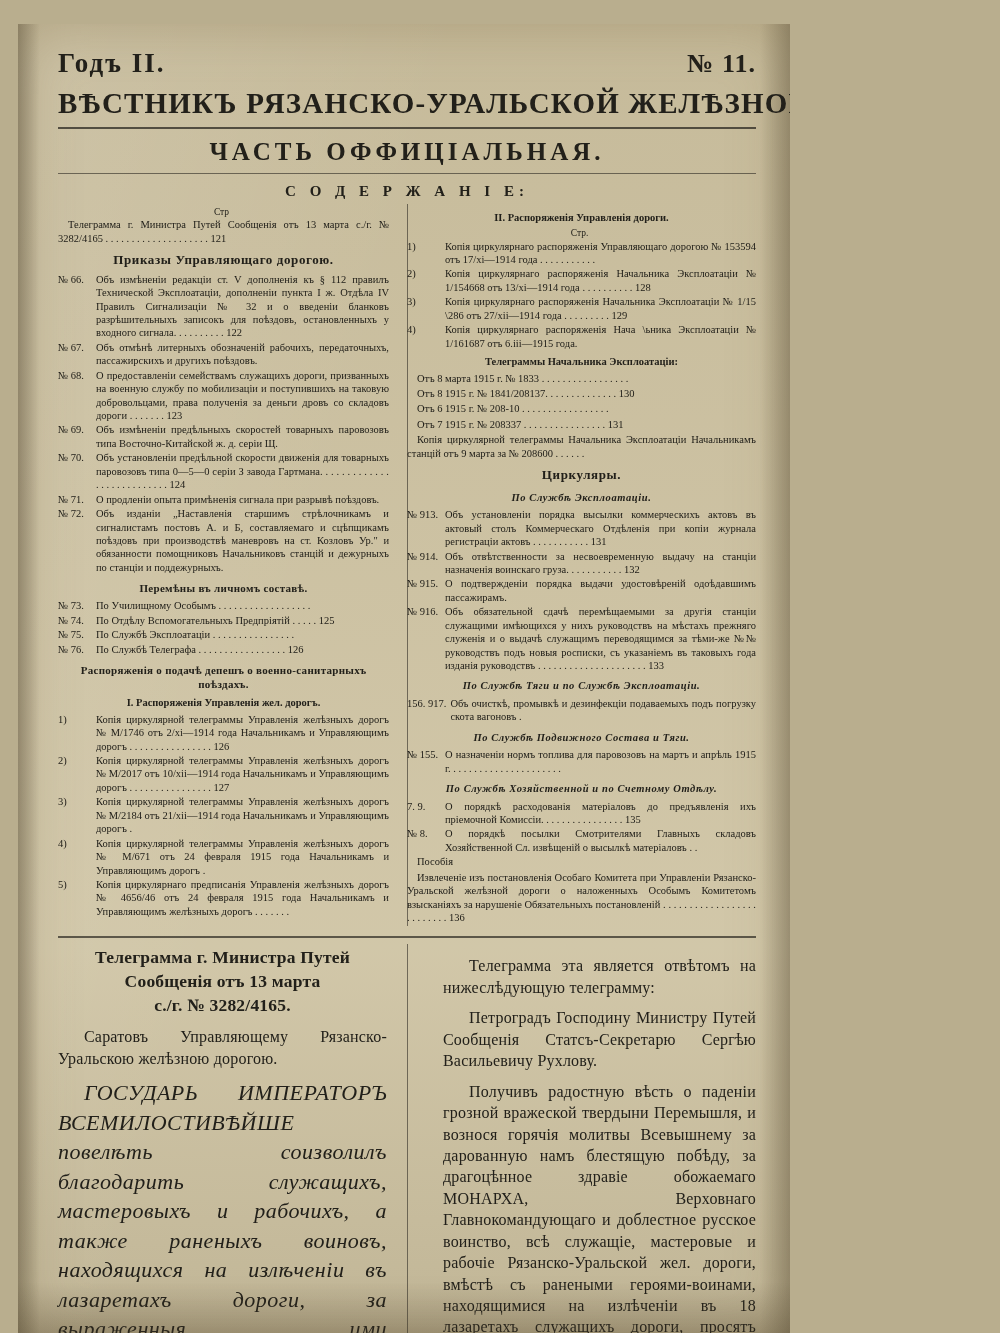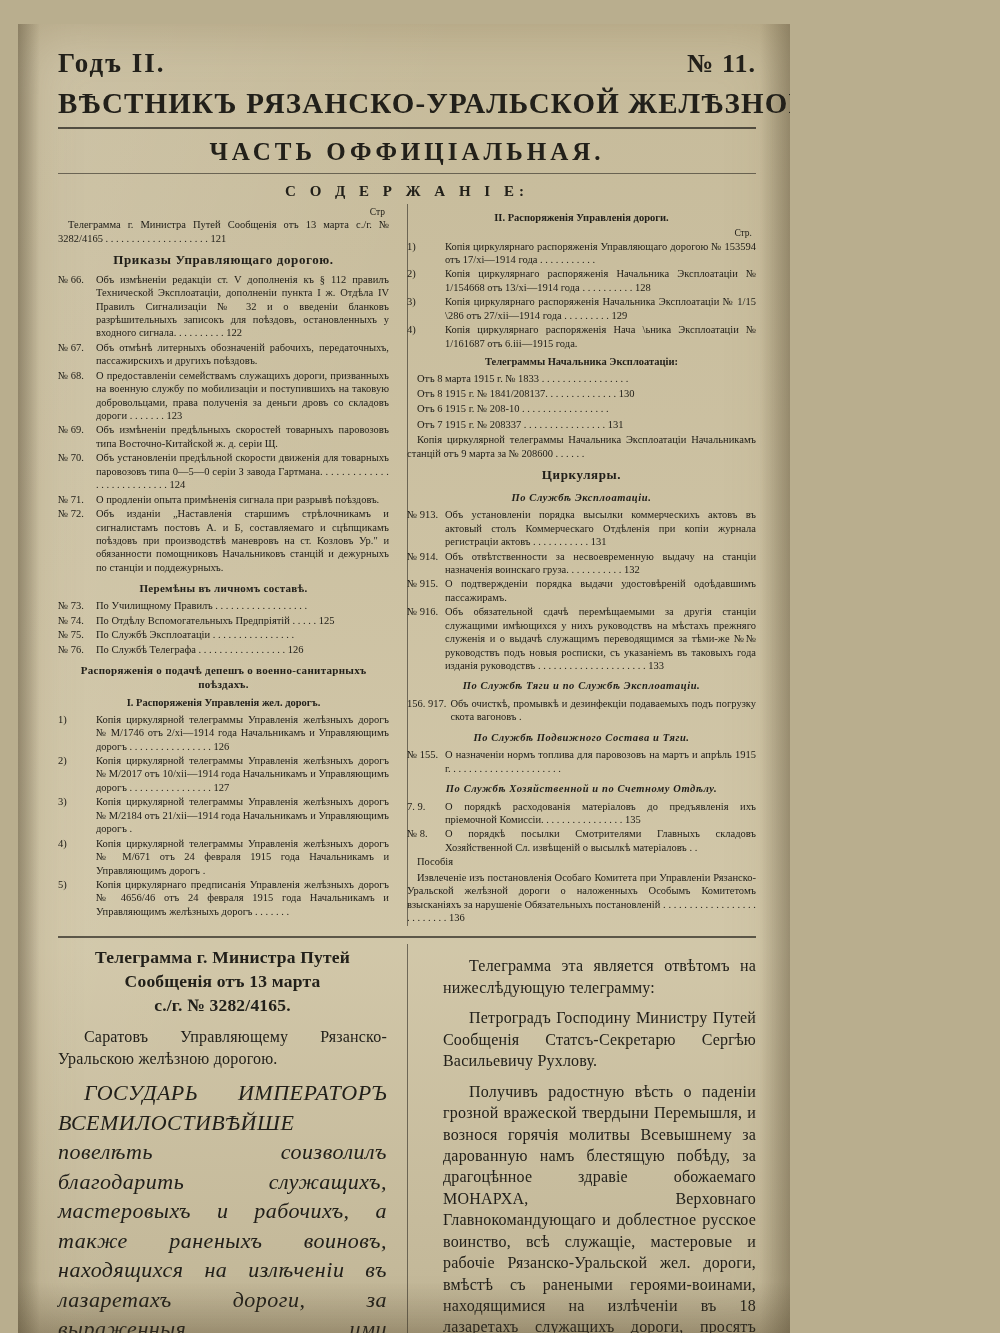--- a/index.html
+++ b/index.html
@@ -136,21 +136,21 @@
     font-size: 10.5px;
     font-weight: bold;
   }
   .toc-subhead {
     text-align: center;
     font-size: 10.5px;
     font-weight: bold;
     margin: 5px 0 3px 0;
   }
   .stp {
-    text-align: right;
+    text-align: center;
     font-size: 9.5px;
     padding-right: 4px;
   }
   .entry {
     display: flex;
     align-items: baseline;
     margin-bottom: 1px;
   }
   .entry .num {
     flex: 0 0 auto;
@@ -271,21 +271,21 @@
           <div class="txt">О продленіи опыта примѣненія сигнала при разрывѣ поѣздовъ.</div>
         </div>
         <div class="entry">
           <div class="num">№ 72.</div>
           <div class="txt">Объ изданіи „Наставленія старшимъ стрѣлочникамъ и сигналистамъ постовъ А. и Б, составляемаго и сцѣпщикамъ поѣздовъ при производствѣ маневровъ на ст. Козловъ Ур." и обязанности помощниковъ Начальниковъ станцій и дежурныхъ по станціи и поддежурныхъ.</div>
         </div>
 
         <div class="toc-head small">Перемѣны въ личномъ составѣ.</div>
         <div class="entry">
           <div class="num">№ 73.</div>
-          <div class="txt">По Училищному Правилъ . . . . . . . . . . . . . . . . . .</div>
+          <div class="txt">По Училищному Особымъ . . . . . . . . . . . . . . . . . .</div>
         </div>
         <div class="entry">
           <div class="num">№ 74.</div>
           <div class="txt">По Отдѣлу Вспомогательныхъ Предпріятій . . . . . 125</div>
         </div>
         <div class="entry">
           <div class="num">№ 75.</div>
           <div class="txt">По Службѣ Эксплоатаціи . . . . . . . . . . . . . . . .</div>
         </div>
         <div class="entry">

